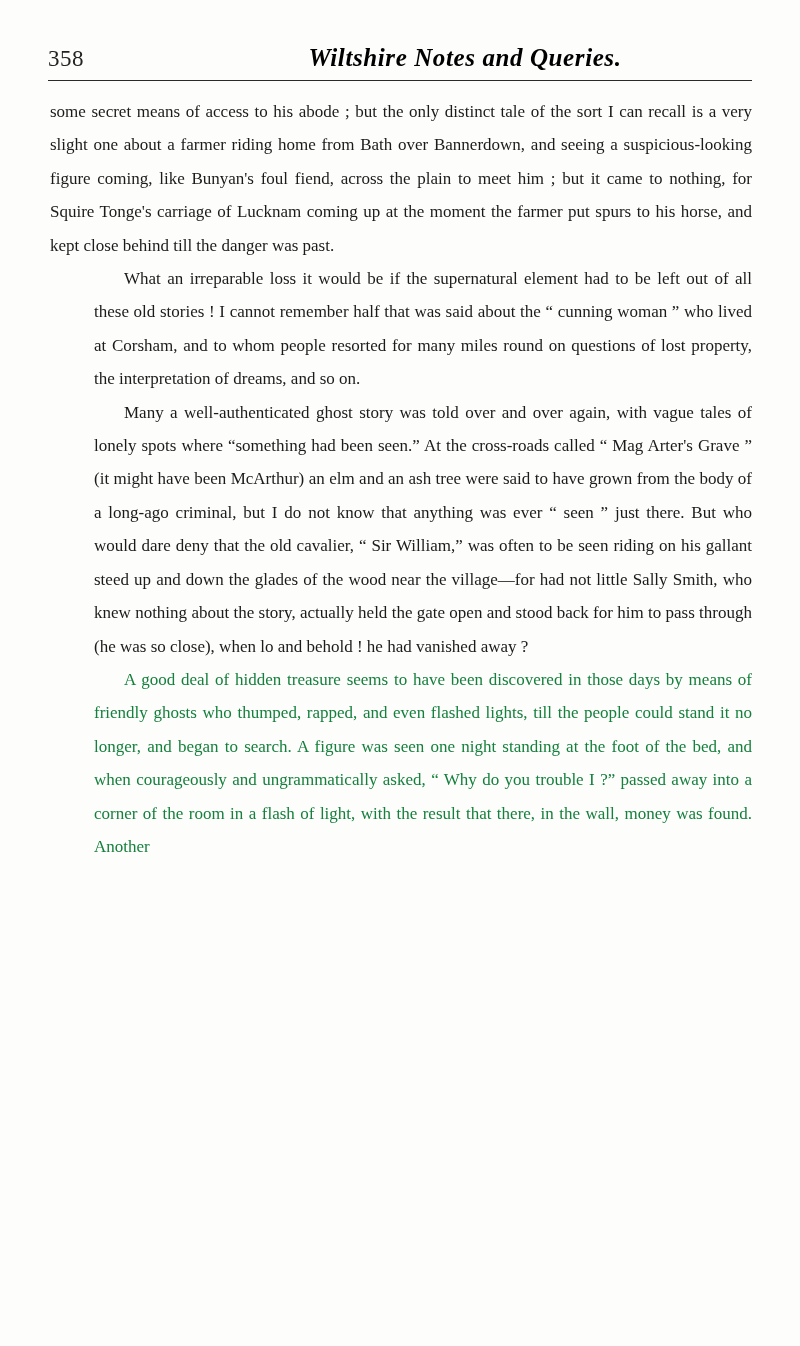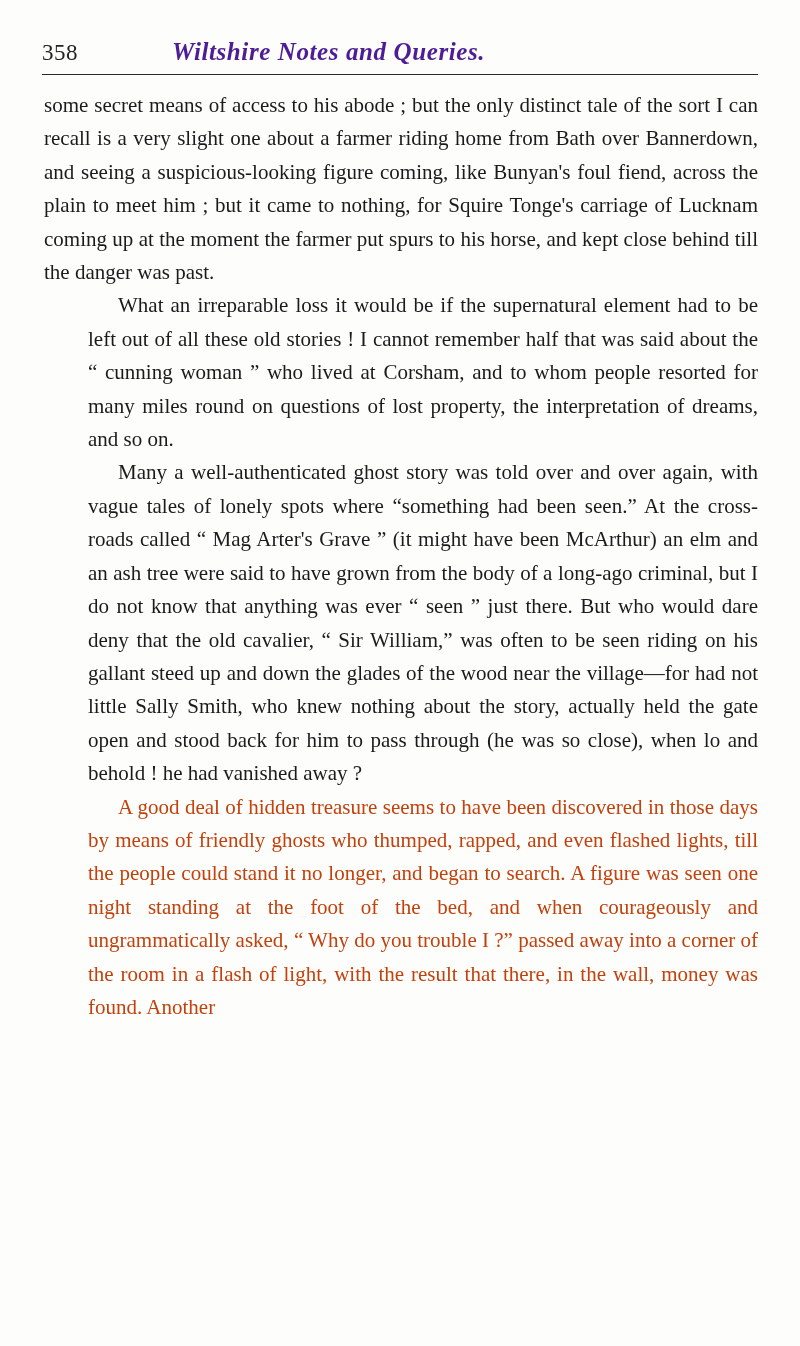--- a/index.html
+++ b/index.html
@@ -12,74 +12,75 @@
     background: #ffffff;
     font-family: "Liberation Serif", serif;
     color: #1a1a1a;
     overflow: hidden;
   }
   .page {
     position: relative;
     width: 800px;
     height: 1346px;
     box-sizing: border-box;
-    padding: 8px;
+    padding: 14px;
     background: #fdfdfb;
   }
   .header {
     position: relative;
     display: flex;
     align-items: baseline;
     padding: 30px 34px 0 34px;
     height: 52px;
     box-sizing: border-box;
   }
   .folio {
     font-family: "Liberation Serif", serif;
     font-size: 23px;
     letter-spacing: 0.5px;
     color: #232323;
     width: 170px;
   }
   .running-title {
     flex: 1;
+    text-align: center;
     font-family: "Liberation Serif", serif;
     font-style: italic;
     font-size: 25px;
     font-weight: 700;
     letter-spacing: 0.6px;
-    color: #4c1d95;
+    color: #000000;
     margin-left: -40px;
   }
   .rule {
     margin: 14px 34px 0 34px;
     border-top: 1.6px solid #2a2a2a;
   }
   .body-text {
     padding: 14px 34px 0 36px;
   }
   p {
     margin: 0 0 0 0;
     font-family: "Liberation Serif", serif;
-    font-size: 21px;
+    font-size: 17px;
     line-height: 33.4px;
     text-align: justify;
     text-justify: inter-word;
     color: #1b1b1b;
     hyphens: none;
   }
   p.indent {
     text-indent: 30px;
   }
   p + p {
     margin-top: 0;
     margin-left: 44px;
   }
   .fade-last {
-    color: #c2410c;
+    color: #15803d;
   }
 </style>
 </head>
 <body>
 
 <div class="page">
 
   <div class="header">
     <div class="folio">358</div>
     <div class="running-title">Wiltshire Notes and Queries.</div>

